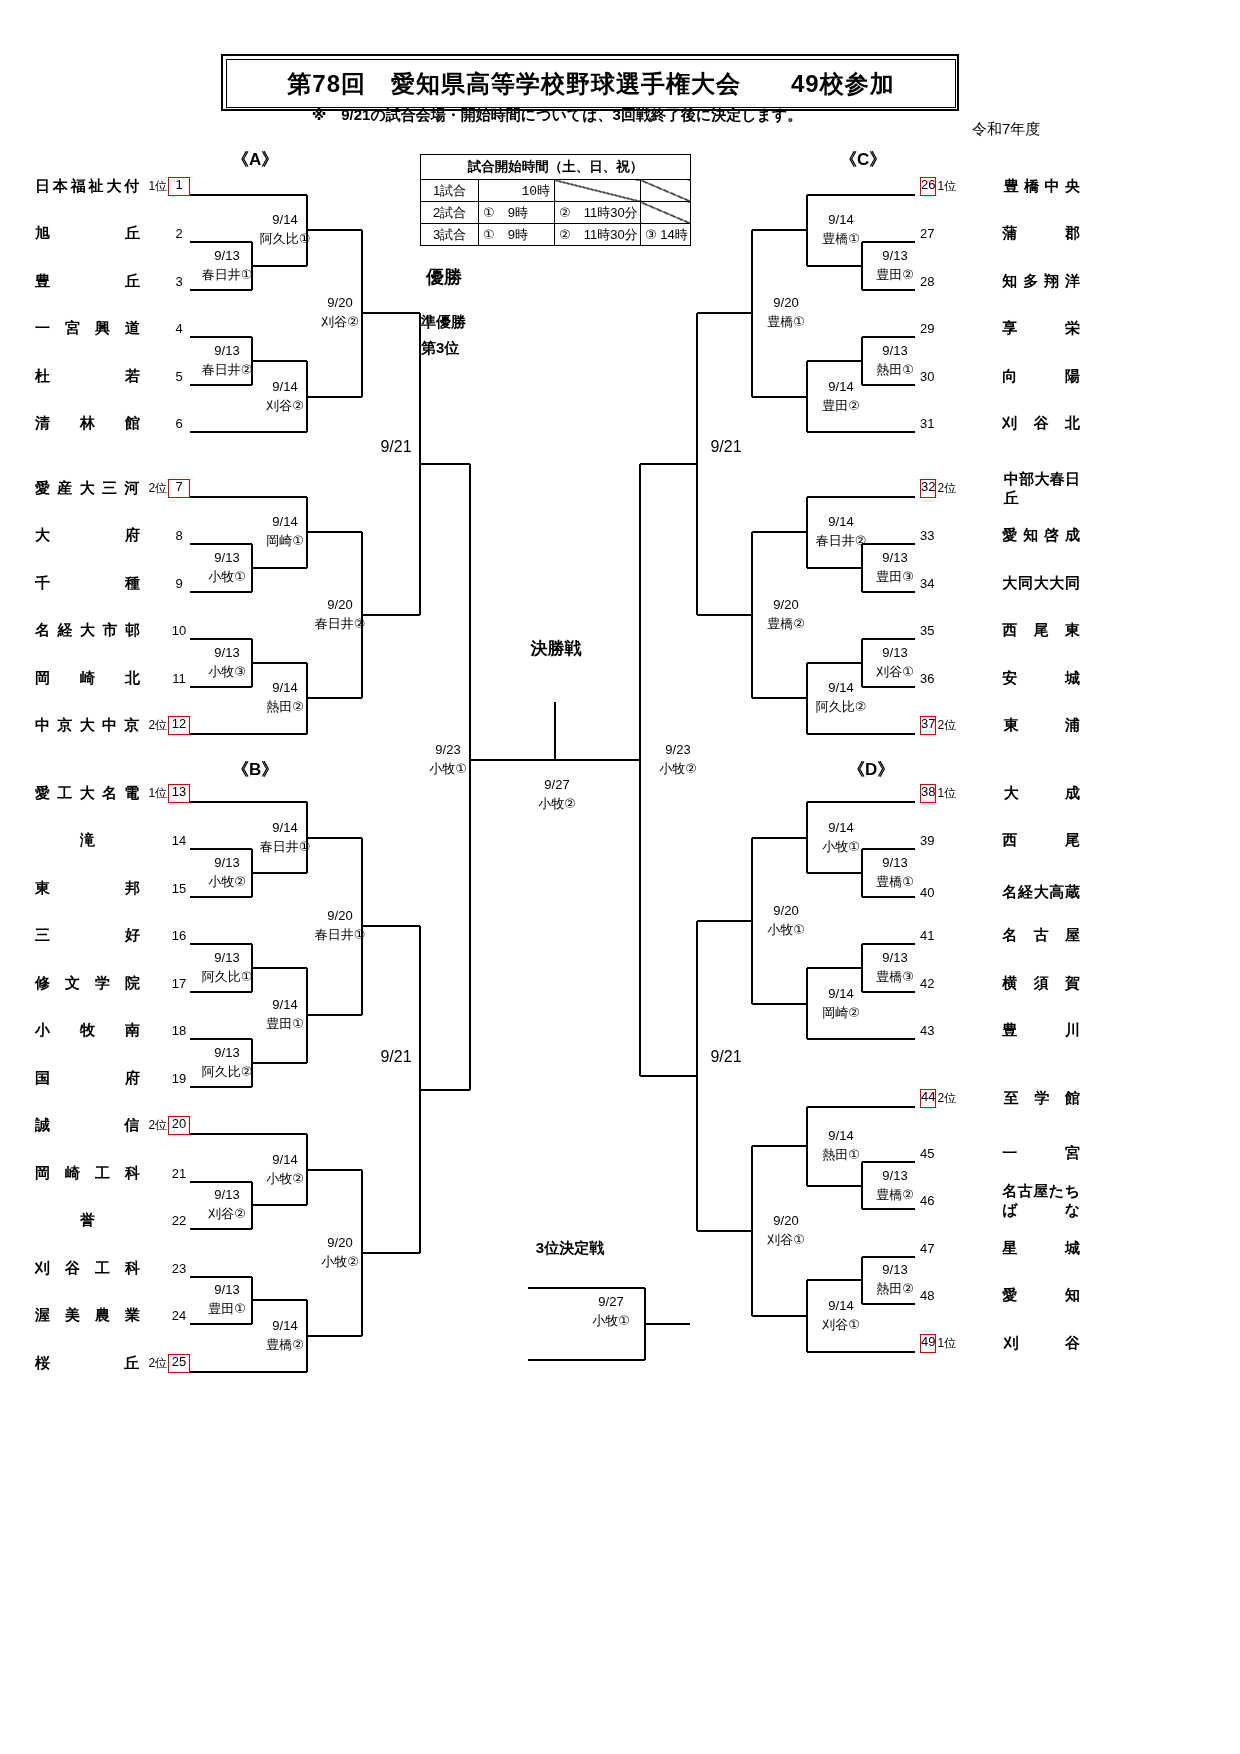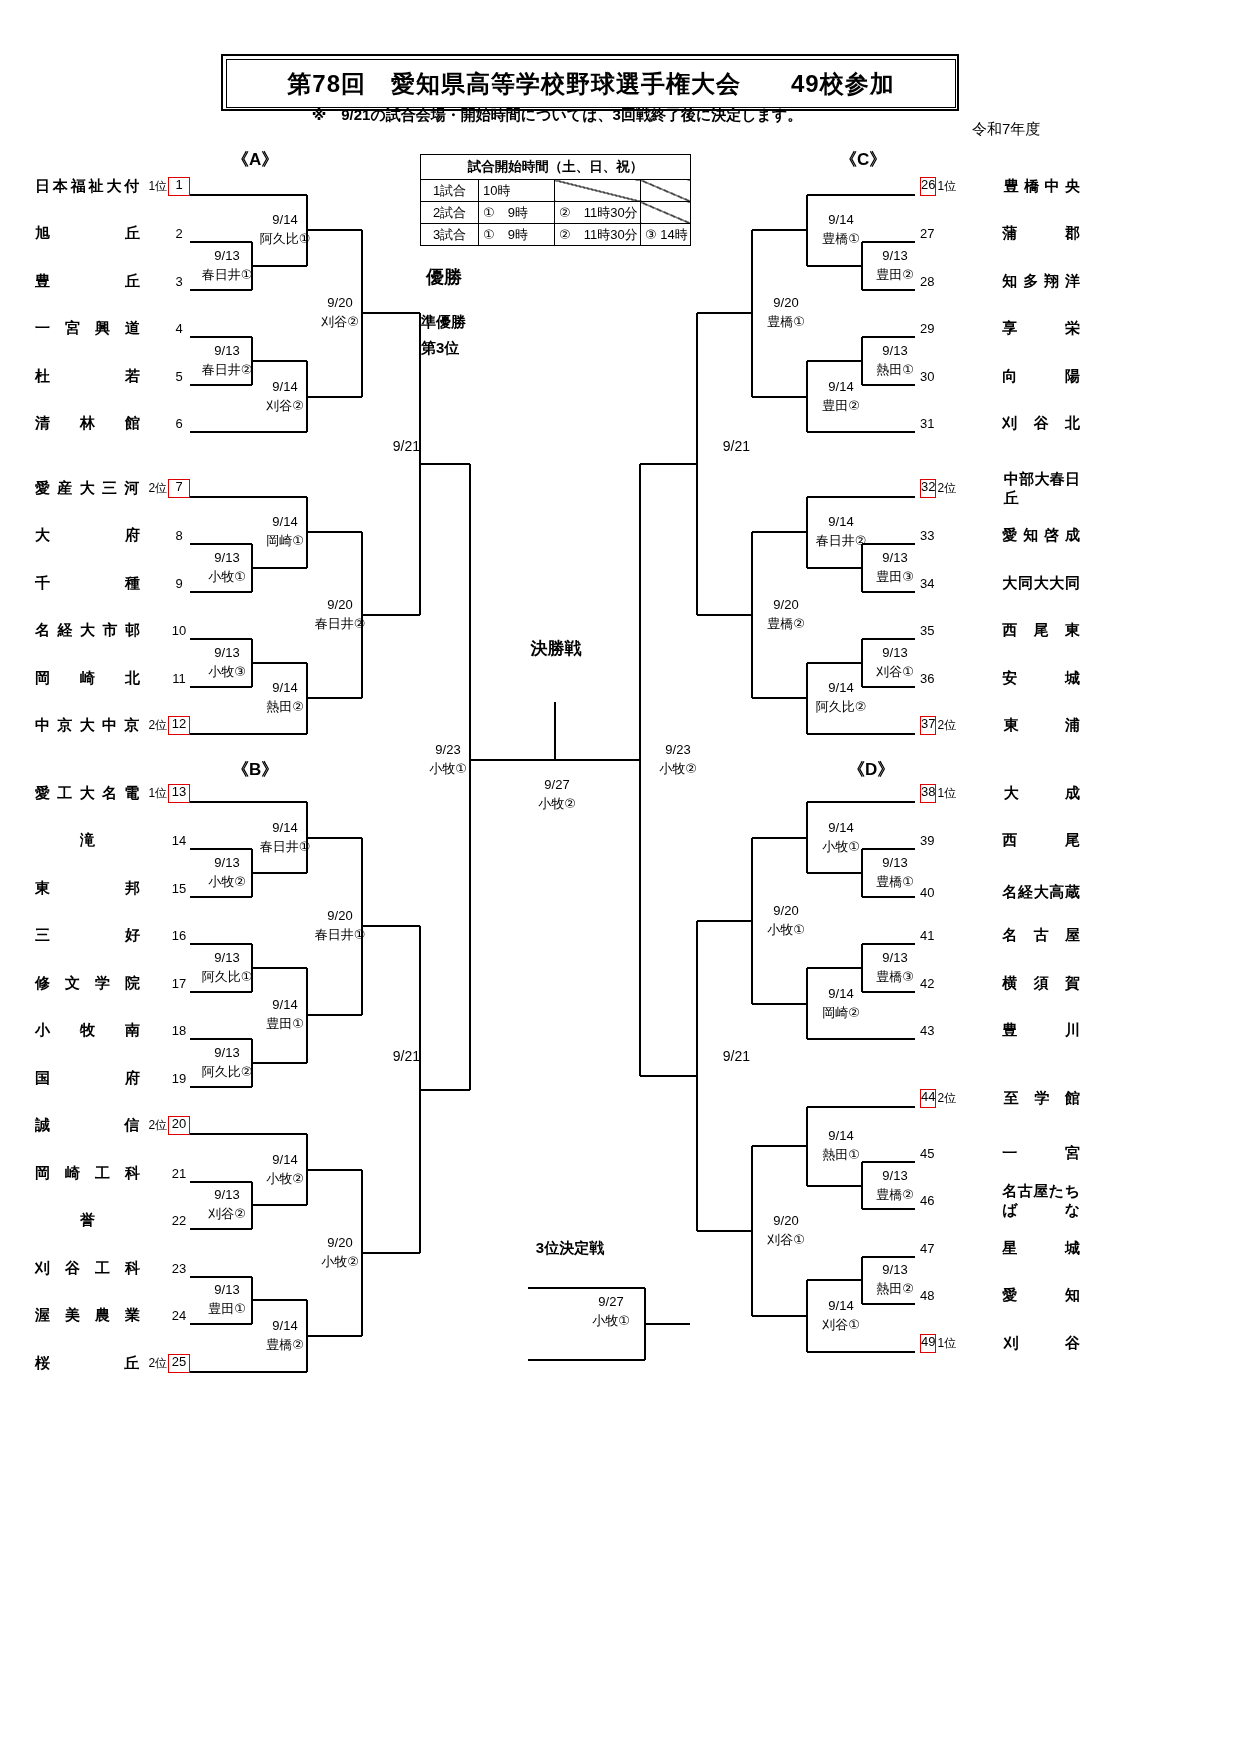--- a/index.html
+++ b/index.html
@@ -12,39 +12,39 @@
   .note{position:absolute;left:193px;top:106px;width:728px;text-align:center;font-size:15px;font-weight:bold;}
   .era{position:absolute;left:928px;top:120px;font-size:15px;margin-left:44px;}
   .blk{position:absolute;font-size:17px;font-weight:bold;}
   .lg{position:absolute;font-weight:bold;font-size:15px;}
   .ft{position:absolute;font-weight:bold;text-align:center;}
   
   .sched{position:absolute;left:420px;top:154px;width:270px;border-collapse:collapse;table-layout:fixed;font-size:13px;}
   .sched td{border:1.2px solid #000;height:21px;padding:0 4px;overflow:hidden;white-space:nowrap;}
   .sched .th{text-align:center;font-weight:bold;font-size:13.5px;height:24px;}
   .sched .lab{text-align:center;}
-  .sched .ctr{text-align:left;}
+  .sched .ctr{text-align:right;font-family:Liberation Mono, monospace;}
   .sched .diag{background-image:linear-gradient(to right top,transparent 48.5%,#000 48.5%,#000 51.5%,transparent 51.5%);}
   
   .trow{position:absolute;display:flex;align-items:center;height:17px;}
   .trow.L{left:35px;width:155px;}
   .trow.R{left:920px;width:160px;}
   .nm{font-size:15px;font-weight:bold;text-align:justify;text-align-last:justify;}
   .trow.L .nm{width:105px;}
   .trow.R .nm{width:110px;margin-left:47px;}
   .nm.c1{text-align:center;text-align-last:center;}
   .sd{width:28px;font-size:12px;white-space:nowrap;}
   .trow.L .sd{text-align:right;padding-right:1px;}
   .trow.R .sd{text-align:left;padding-left:1px;}
   .no{width:20px;text-align:center;font-size:13px;line-height:15px;}
   .no.boxed{border:1.8px solid #d00;height:17px;line-height:13px;}
   
   .ml{position:absolute;width:62px;text-align:center;font-size:13px;line-height:19px;}
   .ml .d,.ml .v{display:block;height:19px;white-space:nowrap;}
-  .dl{position:absolute;width:48px;text-align:right;font-size:14px;}
+  .dl{position:absolute;width:48px;text-align:center;font-size:16px;}
 </style>
 </head>
 <body>
 
 <div id="page">
 
   <svg id="lines" width="1240" height="1754" viewBox="0 0 1240 1754">
     <g stroke="#000" stroke-width="1.8" fill="none" shape-rendering="crispEdges">
       <path d="M190 195H307 M190 242H252 M190 290H252 M252 242V290 M252 266H307 M190 337H252 M190 385H252 M252 337V385 M252 361H307 M190 432H307 M307 195V266 M307 230H362 M307 361V432 M307 397H362 M362 230V397 M362 313H420 M190 497H307 M190 544H252 M190 592H252 M252 544V592 M252 568H307 M190 639H252 M190 687H252 M252 639V687 M252 663H307 M190 734H307 M307 497V568 M307 532H362 M307 663V734 M307 698H362 M362 532V698 M362 615H420 M420 313V615 M420 464H470"></path>
       <path d="M190 802H307 M190 849H252 M190 897H252 M252 849V897 M252 873H307 M190 944H252 M190 992H252 M252 944V992 M252 968H307 M190 1039H252 M190 1087H252 M252 1039V1087 M252 1063H307 M190 1134H307 M190 1182H252 M190 1229H252 M252 1182V1229 M252 1205H307 M190 1277H252 M190 1324H252 M252 1277V1324 M252 1300H307 M190 1372H307 M307 802V873 M307 838H362 M307 968V1063 M307 1015H362 M307 1134V1205 M307 1170H362 M307 1300V1372 M307 1336H362 M362 838V1015 M362 926H420 M362 1170V1336 M362 1253H420 M420 926V1253 M420 1090H470"></path>

